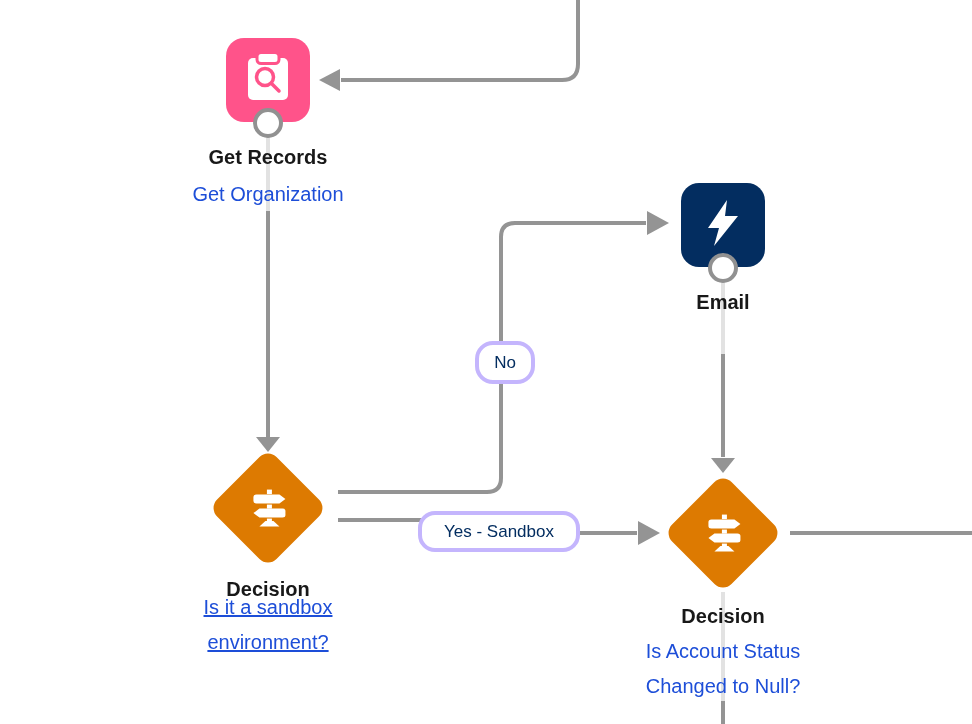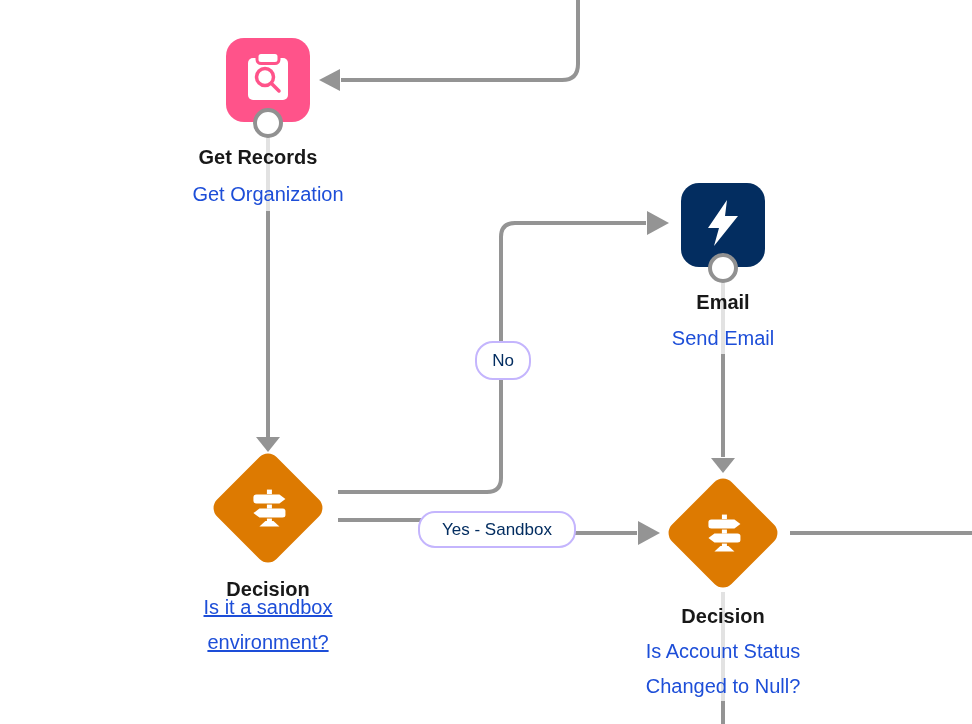--- a/index.html
+++ b/index.html
@@ -14,21 +14,21 @@
            transform:rotate(45deg);z-index:1;display:flex;align-items:center;justify-content:center;cursor:pointer;}
   .diamond svg{transform:rotate(-45deg);}
   
   #connector-layer{position:absolute;left:0;top:0;z-index:2;pointer-events:none;}
   
   .node-title{position:absolute;z-index:3;text-align:center;font-size:20px;font-weight:700;
               color:#181818;line-height:26px;}
   .node-sub{position:absolute;z-index:3;text-align:center;font-size:20px;font-weight:400;
             color:#1d4ed8;line-height:35px;}
   
-  .pill{position:absolute;z-index:4;background:#ffffff;border:2px solid #c4b5fd;
+  .pill{position:absolute;z-index:4;background:#ffffff;border:4px solid #c4b5fd;
         display:flex;align-items:center;justify-content:center;
         color:#032D60;font-size:17px;cursor:pointer;}
   #pill-no{left:475px;top:341px;width:52px;height:35px;border-radius:18px;}
   #pill-yes{left:418px;top:511px;width:154px;height:33px;border-radius:17px;}
 </style>
 </head>
 <body>
 
 <div id="canvas">
 
@@ -101,25 +101,24 @@
       <polygon points="268,452 256,437 280,437"></polygon>
       <polygon points="669,223 647,211 647,235"></polygon>
       <polygon points="660,533 638,521 638,545"></polygon>
       <polygon points="723,473 711,458 735,458"></polygon>
     </g>
 
     <circle cx="268" cy="123" r="13" fill="#ffffff" stroke="#919191" stroke-width="4" style="pointer-events:auto"></circle>
     <circle cx="723" cy="268" r="13" fill="#ffffff" stroke="#919191" stroke-width="4" style="pointer-events:auto"></circle>
   </svg>
 
-  <div class="node-title" style="left:108px;top:144px;width:300px;">Get Records</div>
+  <div class="node-title" style="left:118px;top:144px;width:300px;">Get Records</div>
   <div class="node-sub" style="left:118px;top:177px;width:300px;">Get Organization</div>
 
   <div class="node-title" style="left:573px;top:289px;width:300px;">Email</div>
-  <div class="node-sub" style="left:573px;top:321px;width:300px;">Send Email</div>
 
   <div class="node-title" style="left:118px;top:576px;width:300px;">Decision</div>
   <div class="node-sub" style="left:173px;top:590px;width:190px;text-decoration:underline;">Is it a sandbox environment?</div>
 
   <div class="node-title" style="left:573px;top:603px;width:300px;">Decision</div>
   <div class="node-sub" style="left:623px;top:634px;width:200px;">Is Account Status Changed to Null?</div>
 
   <div class="pill" id="pill-no">
     <span>No</span>
   </div>

